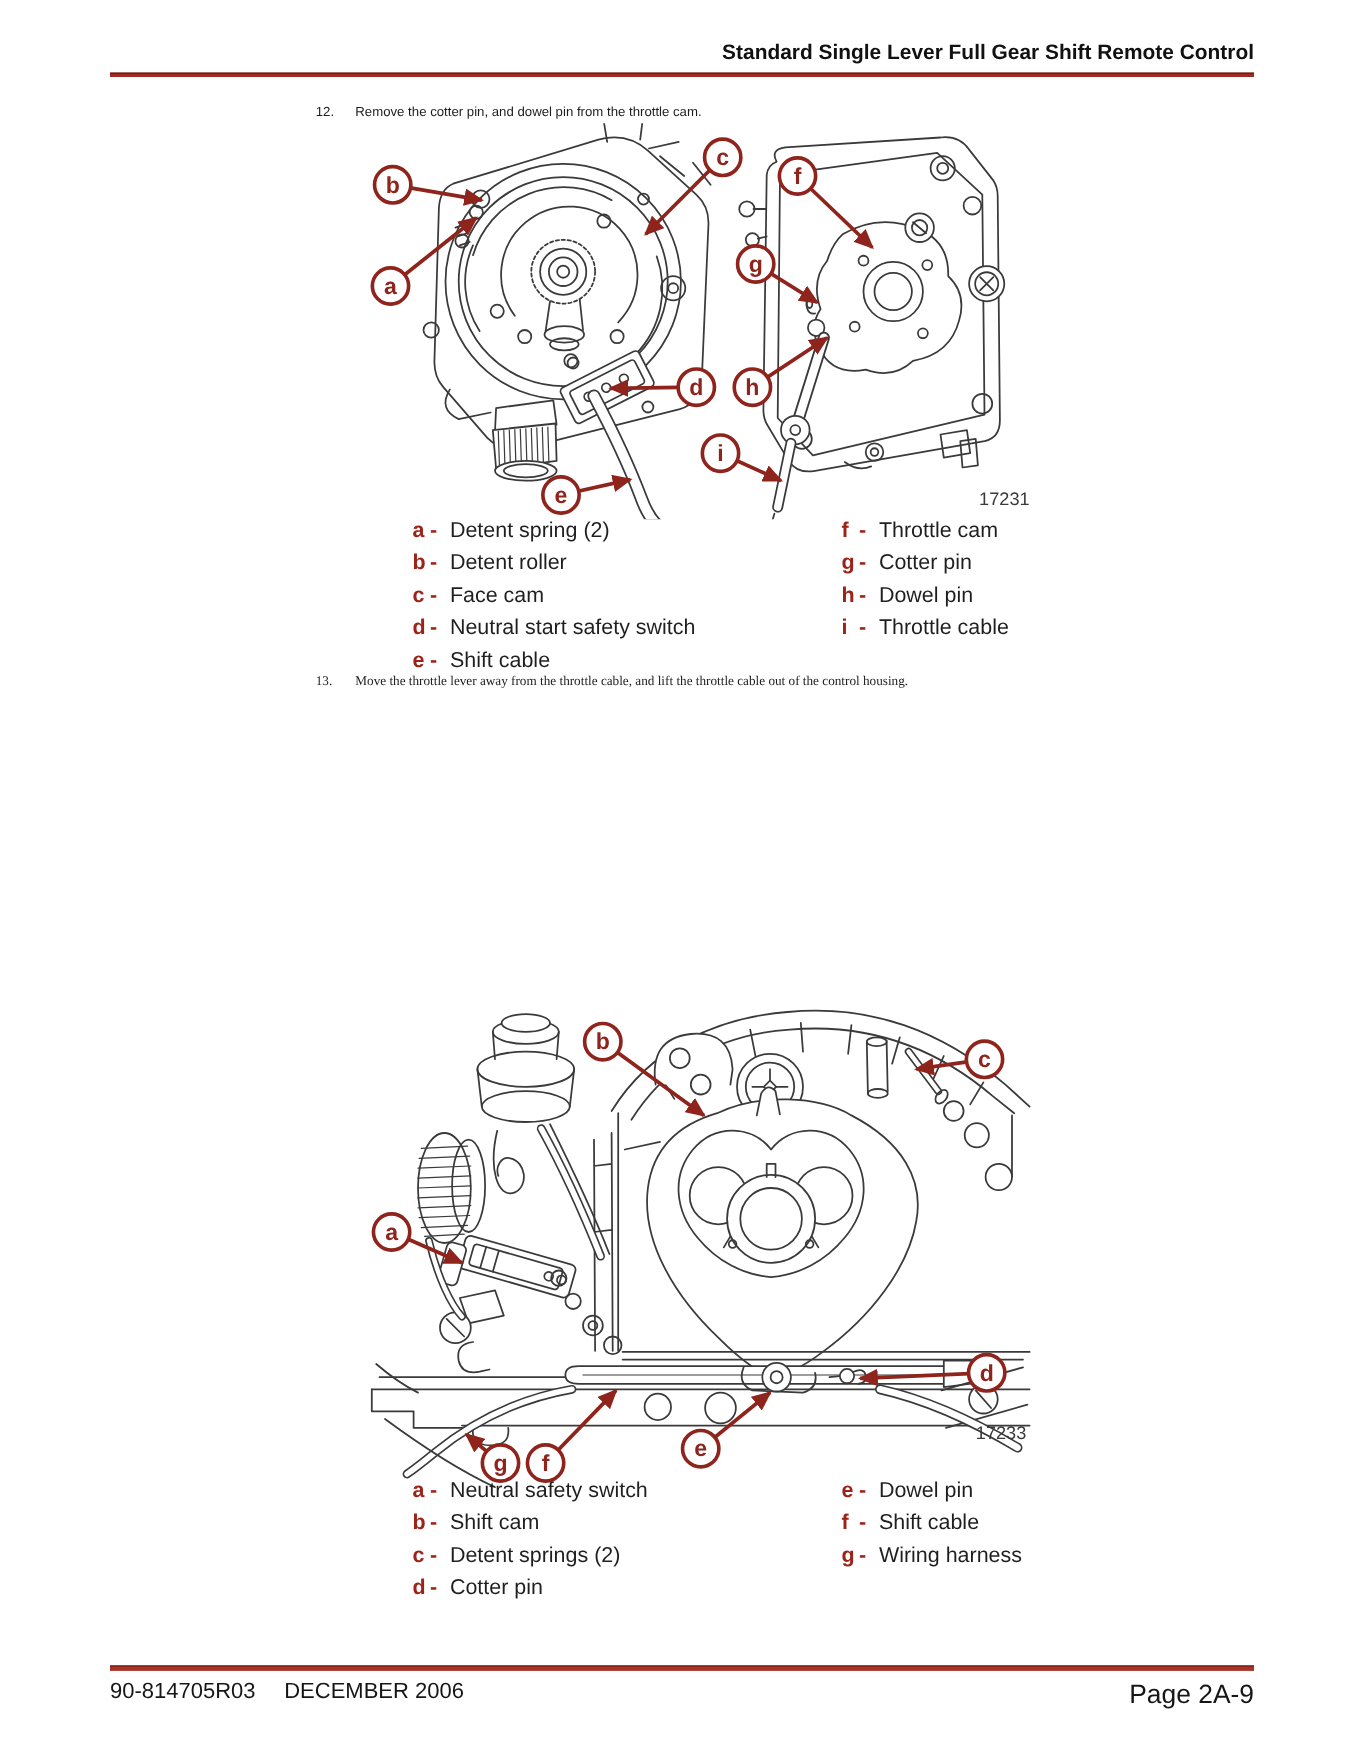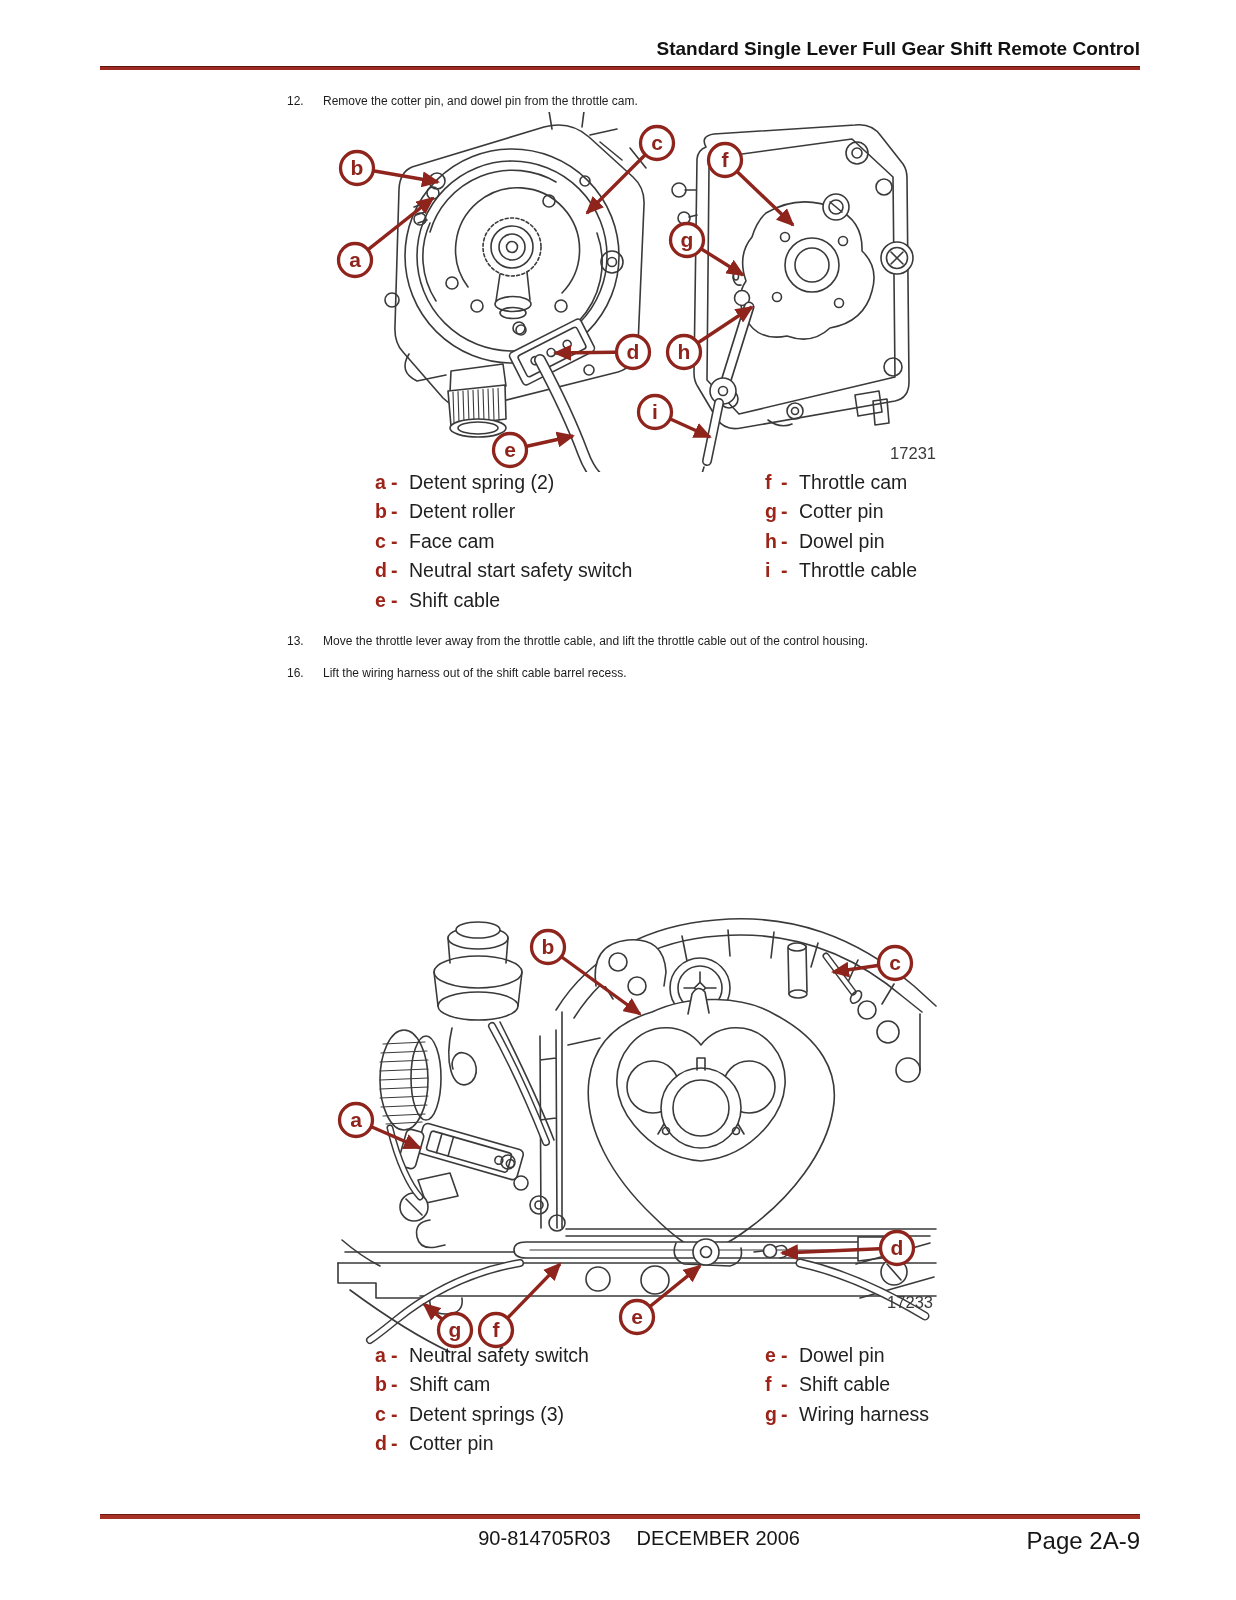--- a/index.html
+++ b/index.html
@@ -7,33 +7,33 @@
   .abs{position:absolute;}
   
   .title{left:100px;top:38px;width:1040px;text-align:right;font-size:19px;font-weight:bold;color:#111;}
   .rule{left:100px;top:66px;width:1040px;height:3px;background:#9e2b22;border-top:1px solid #5d150f;}
   .rule2{left:100px;top:1514px;width:1040px;height:4px;background:#a93226;border-top:1px solid #6b1a12;}
   
   .step{display:flex;margin-bottom:1.5px;font-size:12px;line-height:30px;color:#1d1d1d;}
   .stepnum{flex:0 0 36px;}
   .steptext{flex:1;text-align:justify;}
   .step12wrap{left:287px;top:86px;width:858px;}
-  .stepswrap{left:287px;top:626px;width:858px;}
+  .stepswrap{left:287px;top:604px;width:858px;font-family:Liberation Serif, serif;}
   
   .legend{font-size:19.5px;line-height:29.4px;}
   .l1L{left:375px;top:468px;width:380px;}
   .l1R{left:765px;top:468px;width:370px;}
   .l2L{left:375px;top:1341px;width:380px;}
   .l2R{left:765px;top:1341px;width:370px;}
   .lrow{display:flex;align-items:baseline;}
   .lletter{flex:0 0 16px;font-weight:bold;color:#9b2318;}
   .ldash{flex:0 0 18px;font-weight:bold;color:#9b2318;}
   .llabel{color:#1f1f1f;}
   
-  .footL{left:100px;top:1527px;width:700px;font-size:20px;color:#161616;text-align:right;}
+  .footL{left:100px;top:1527px;width:700px;font-size:20px;color:#161616;}
   .footL .gap{margin-right:26px;}
   .footR{left:100px;top:1527px;width:1040px;text-align:right;font-size:24px;color:#161616;}
   
   .fig{position:absolute;}
   .art{stroke:#3a3a3a;fill:none;stroke-width:1.6;stroke-linecap:round;stroke-linejoin:round;}
   .thin{stroke-width:1.1;}
   .cl{stroke:#8e241c;stroke-width:3.4;}
   .cc{fill:#fff;stroke:#8e241c;stroke-width:3.3;}
   .ct{fill:#8e241c;font-family:"Liberation Sans",sans-serif;font-size:21px;font-weight:bold;text-anchor:middle;}
   .fignum{fill:#3a3a3a;font-family:"Liberation Sans",sans-serif;font-size:16.5px;text-anchor:end;}
@@ -245,24 +245,20 @@
       <span class="ldash">-</span>
       <span class="llabel">Throttle cable</span>
     </div>
 </div>
 
 <div class="abs stepswrap">
   <div class="step">
       <span class="stepnum">13.</span>
       <span class="steptext">Move the throttle lever away from the throttle cable, and lift the throttle cable out of the control housing.</span>
     </div>
-  <div class="step">
-      <span class="stepnum">16.</span>
-      <span class="steptext">Lift the wiring harness out of the shift cable barrel recess.</span>
-    </div>
 </div>
 
 <svg class="fig" style="left:335px;top:905px;" width="605" height="455" viewBox="335 905 605 455">
   <defs>
     <marker id="ah2" markerUnits="userSpaceOnUse" markerWidth="18" markerHeight="16" refX="16" refY="8" orient="auto">
         <path d="M0,0 L18,8 L0,16 Z" fill="#8e241c"></path>
       </marker>
   </defs>
   <g class="art">
 
@@ -404,21 +400,21 @@
       <span class="llabel">Neutral safety switch</span>
     </div>
   <div class="lrow">
       <span class="lletter">b</span>
       <span class="ldash">-</span>
       <span class="llabel">Shift cam</span>
     </div>
   <div class="lrow">
       <span class="lletter">c</span>
       <span class="ldash">-</span>
-      <span class="llabel">Detent springs (3)</span>
+      <span class="llabel">Detent springs (2)</span>
     </div>
   <div class="lrow">
       <span class="lletter">d</span>
       <span class="ldash">-</span>
       <span class="llabel">Cotter pin</span>
     </div>
 </div>
 <div class="abs legend l2R">
   <div class="lrow">
       <span class="lletter">e</span>

